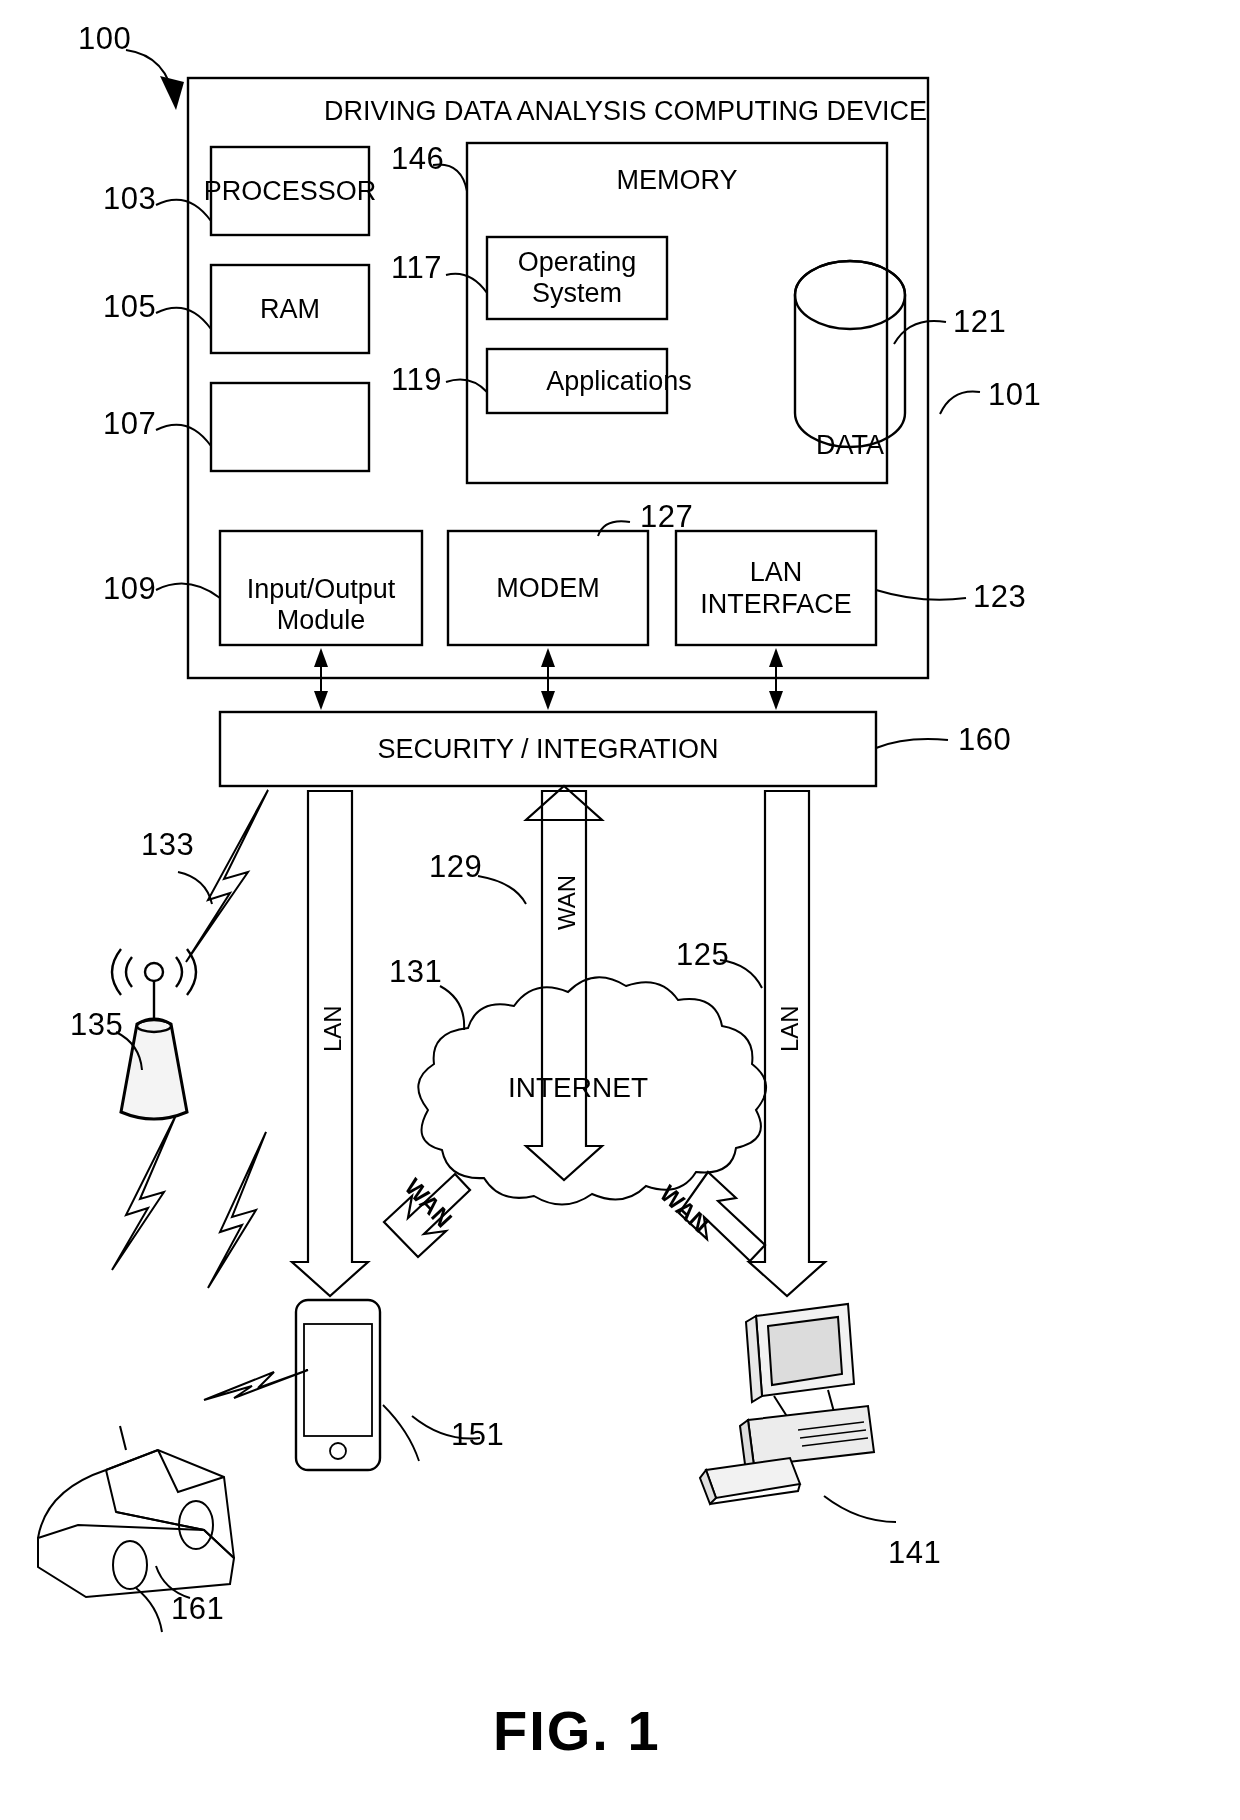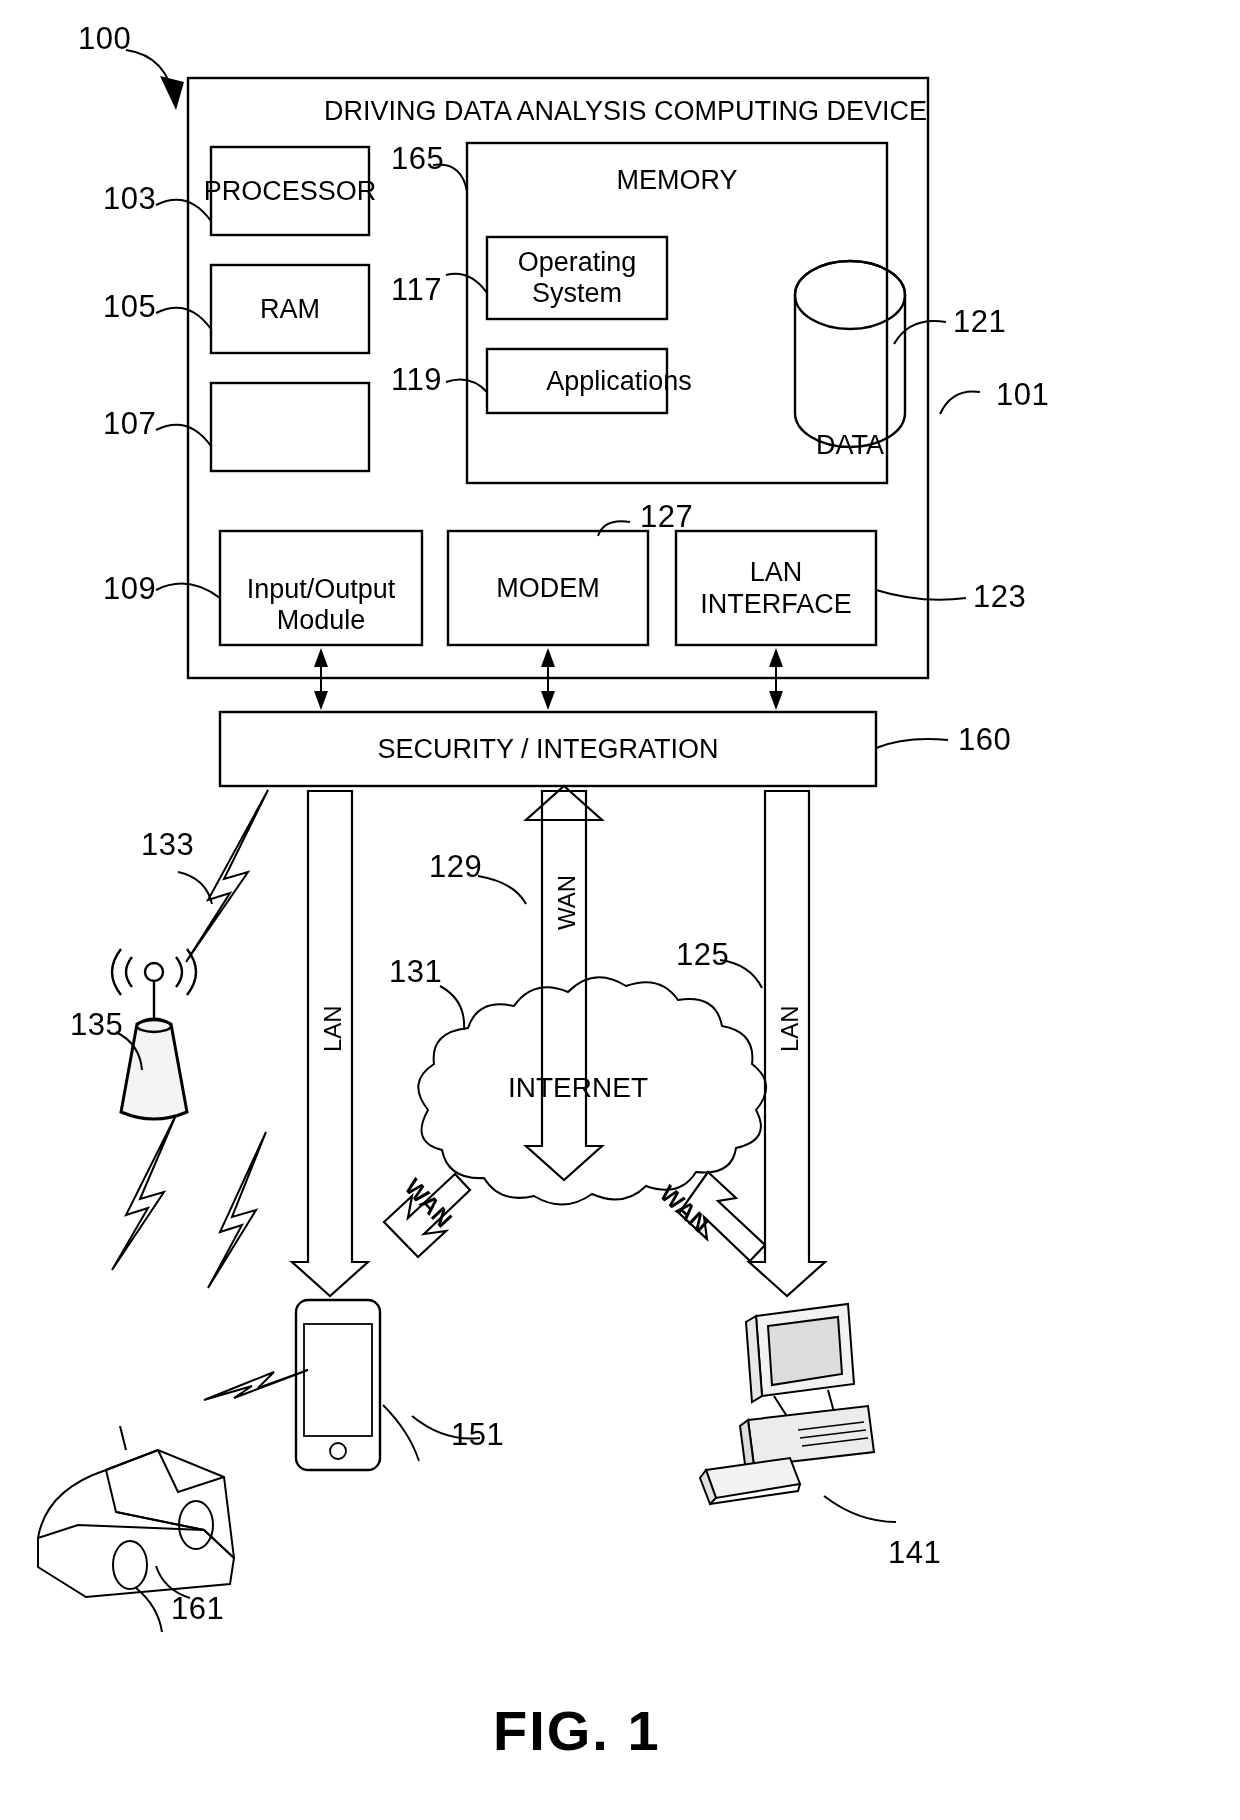--- a/index.html
+++ b/index.html
@@ -175,31 +175,31 @@
   <div class="txt boxlabel" style="left:316px;top:96px;font-size:27px;">DRIVING DATA ANALYSIS COMPUTING DEVICE</div>
 
   <div class="ctr" style="left:203px;top:147px;width:158px;height:88px;">PROCESSOR</div>
   <div class="ctr" style="left:203px;top:265px;width:158px;height:88px;">RAM</div>
 
   <div class="txt ref" style="left:95px;top:182px;">103</div>
   <div class="txt ref" style="left:95px;top:290px;">105</div>
   <div class="txt ref" style="left:95px;top:407px;">107</div>
 
   <div class="ctr" style="left:459px;top:158px;width:420px;height:44px;">MEMORY</div>
-  <div class="txt ref" style="left:383px;top:142px;">165</div>
+  <div class="txt ref" style="left:383px;top:142px;">146</div>
 
   <div class="ctr" style="left:479px;top:237px;width:180px;height:82px;">Operating System</div>
   <div class="ctr" style="left:479px;top:349px;width:180px;height:64px;padding-left:42px;">Applications</div>
 
-  <div class="txt ref" style="left:383px;top:251px;margin-top:22px;">117</div>
+  <div class="txt ref" style="left:383px;top:251px;">117</div>
   <div class="txt ref" style="left:383px;top:363px;">119</div>
 
   <div class="ctr" style="left:772px;top:425px;width:140px;height:40px;">DATA</div>
   <div class="txt ref" style="left:945px;top:305px;">121</div>
-  <div class="txt ref" style="left:980px;top:378px;margin-left:8px;">101</div>
+  <div class="txt ref" style="left:980px;top:378px;">101</div>
 
   <div class="ctr" style="left:212px;top:531px;width:202px;height:147px;">Input/Output Module</div>
   <div class="ctr" style="left:440px;top:531px;width:200px;height:114px;">MODEM</div>
   <div class="ctr" style="left:668px;top:531px;width:200px;height:114px;line-height:1.2;border-radius:13px;">LAN INTERFACE</div>
 
   <div class="txt ref" style="left:95px;top:572px;">109</div>
   <div class="txt ref" style="left:632px;top:500px;">127</div>
   <div class="txt ref" style="left:965px;top:580px;">123</div>
 
   <div class="ctr" style="left:212px;top:712px;width:656px;height:74px;">SECURITY / INTEGRATION</div>

